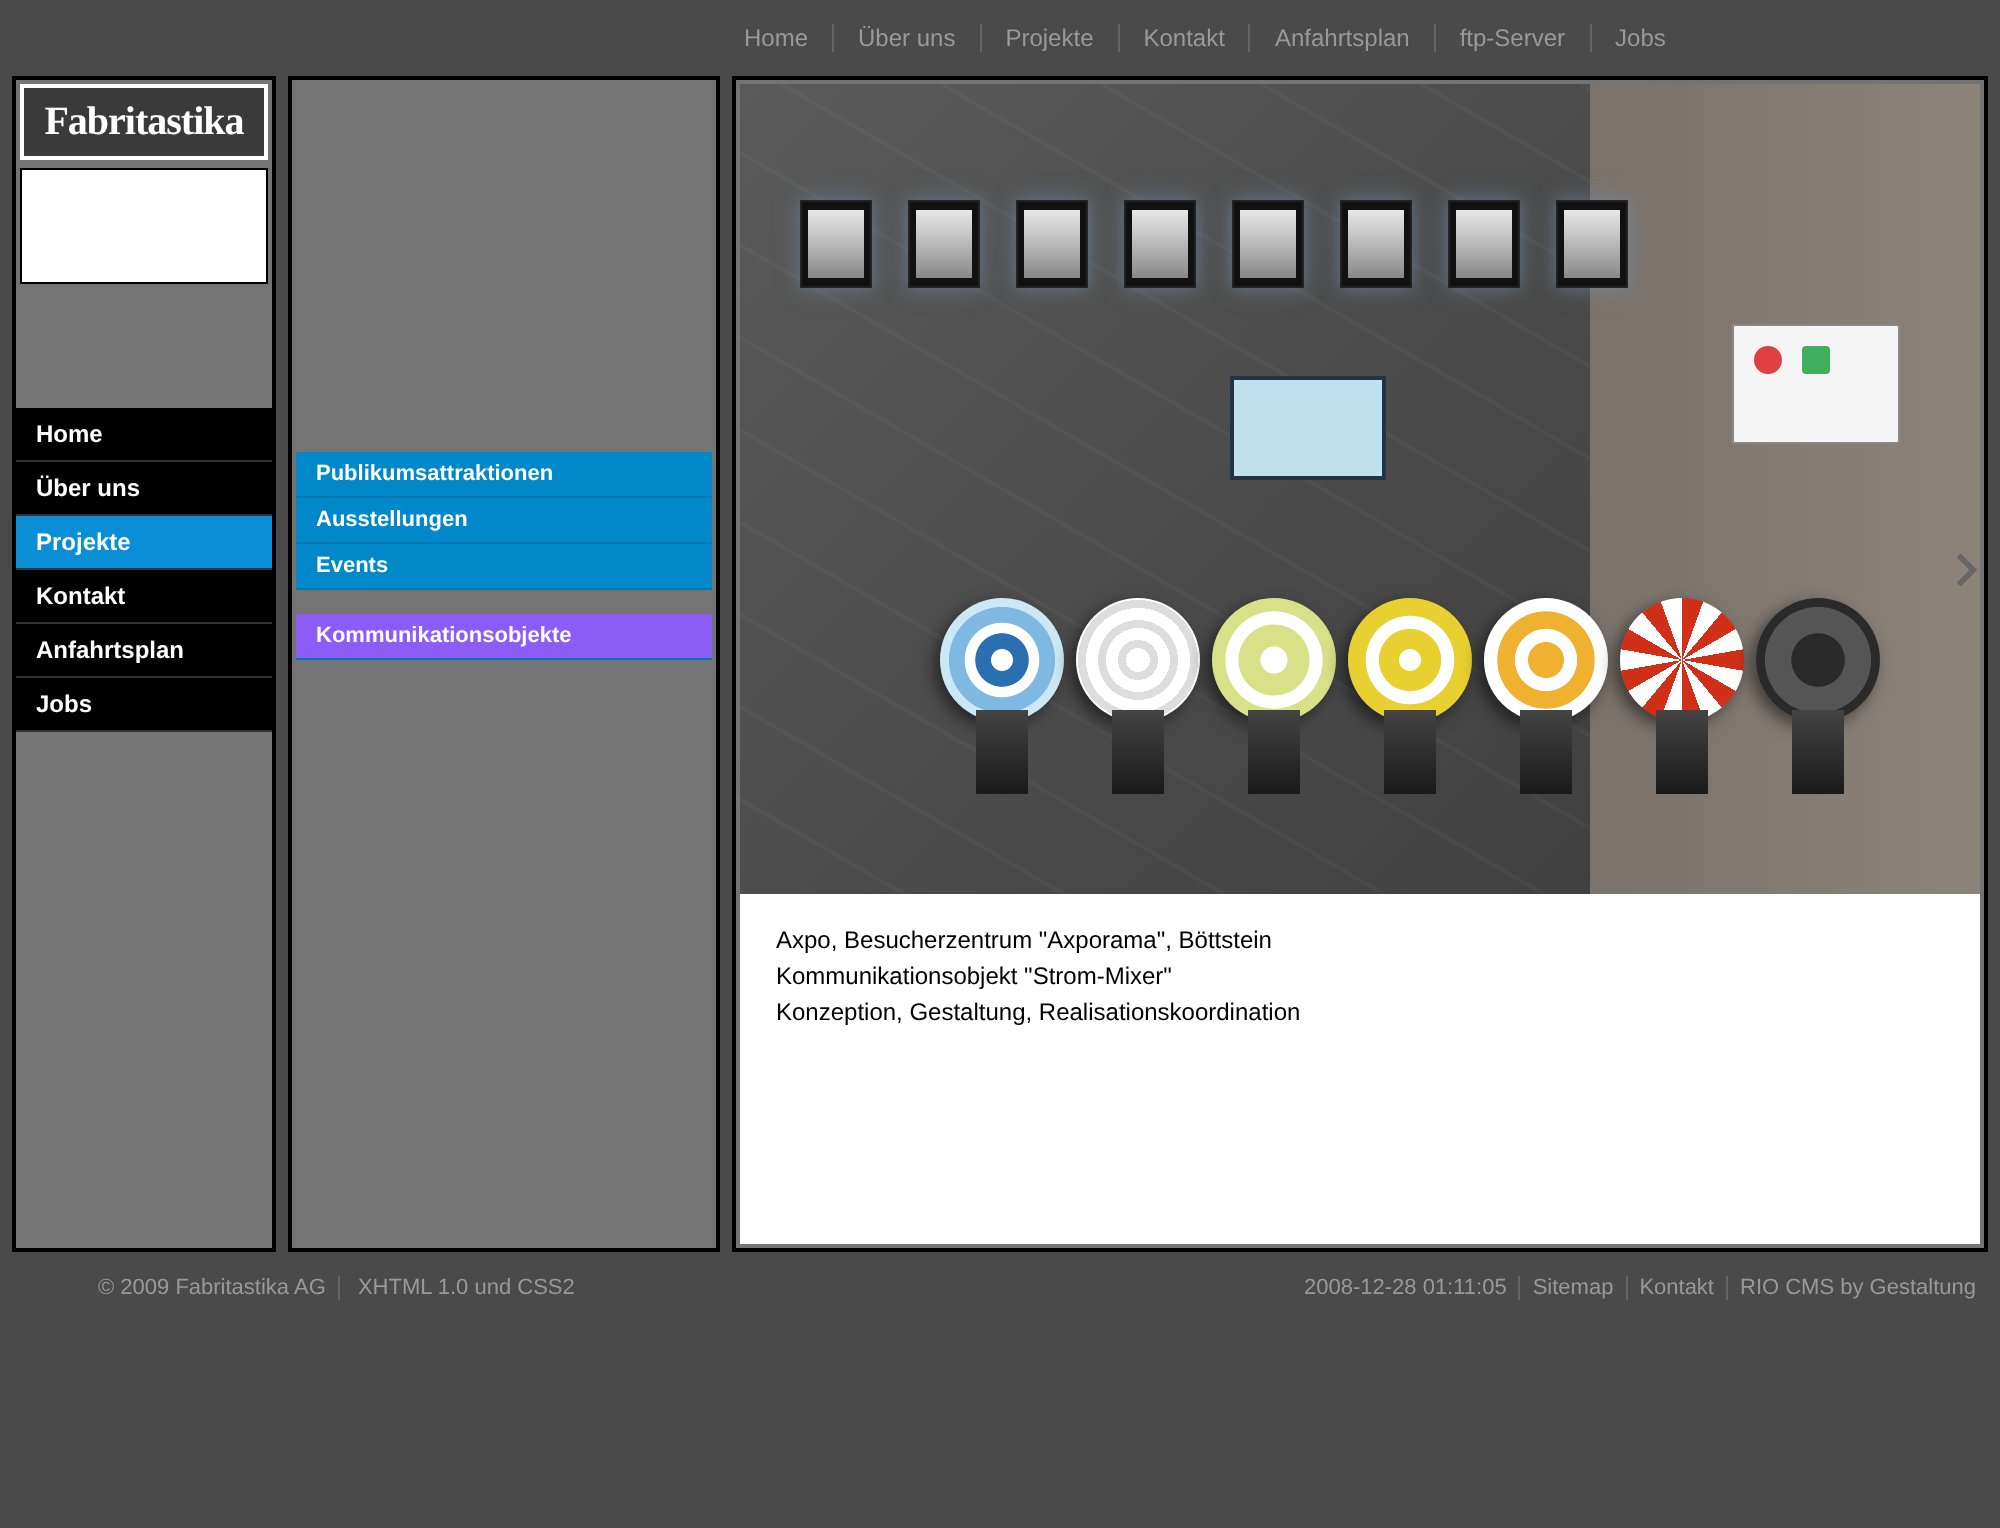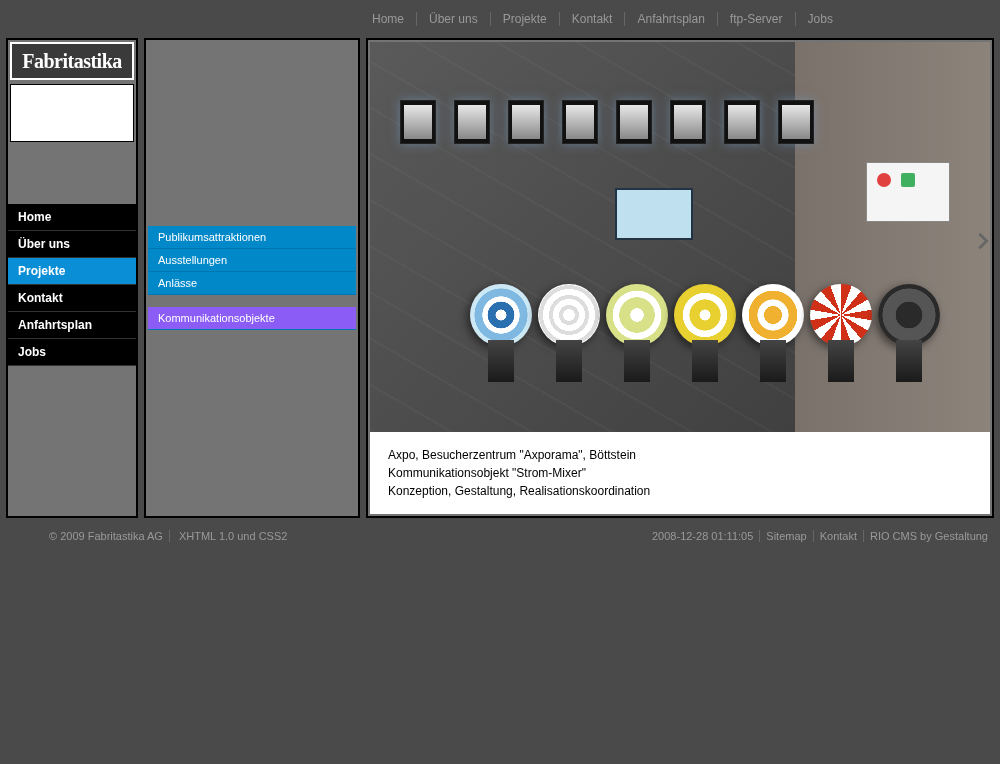--- a/index.html
+++ b/index.html
@@ -28,21 +28,21 @@
 }
 .topnav a:last-child { border-right: none; }
 .frame {
   display: flex;
   gap: 6px;
   padding: 0 6px;
 }
 .panel {
   background: #747474;
   border: 2px solid #000;
-  height: 480px;
+  height: 588px;
 }
 .left-panel { width: 132px; display:flex; flex-direction:column; }
 .logo-box {
   background: #3a3a3a;
   border: 2px solid #fff;
   margin: 2px;
   height: 38px;
   display: flex;
   align-items: center;
   justify-content: center;
@@ -71,21 +71,21 @@
   cursor: pointer;
 }
 .primary-nav .item.active {
   background: #0a8fd6;
 }
 .mid-panel { width: 216px; position: relative; }
 .sub-nav { margin-top: 186px; padding: 0 2px; }
 .sub-nav .item {
   background: #0088c8;
   color: #fff;
-  font-weight: normal;
+  font-weight: bold;
   font-size: 11px;
   padding: 5px 10px;
   border-bottom: 1px solid #0077b0;
   cursor: pointer;
 }
 .sub-nav .item.active { background: #8b5cf6; margin-top: 12px; }
 .main-panel { flex: 1; background:#747474; display:flex; flex-direction:column; padding:2px; position:relative;}
 .image-box {
   background: #3a3a3a;
   height: 405px;
@@ -150,21 +150,21 @@
         <div class="item">Kontakt</div>
         <div class="item">Anfahrtsplan</div>
         <div class="item">Jobs</div>
       </div>
   </div>
 
   <div class="panel mid-panel">
     <div class="sub-nav" id="subnav">
         <div class="item">Publikumsattraktionen</div>
         <div class="item">Ausstellungen</div>
-        <div class="item">Anlässe</div>
+        <div class="item">Events</div>
         <div class="item active">Kommunikationsobjekte</div>
       </div>
   </div>
 
   <div class="panel main-panel">
     <div class="image-box">
       <div class="wall"></div>
       <div class="side-wall"></div>
       <div class="monitor-strip">
         <div class="mon">

